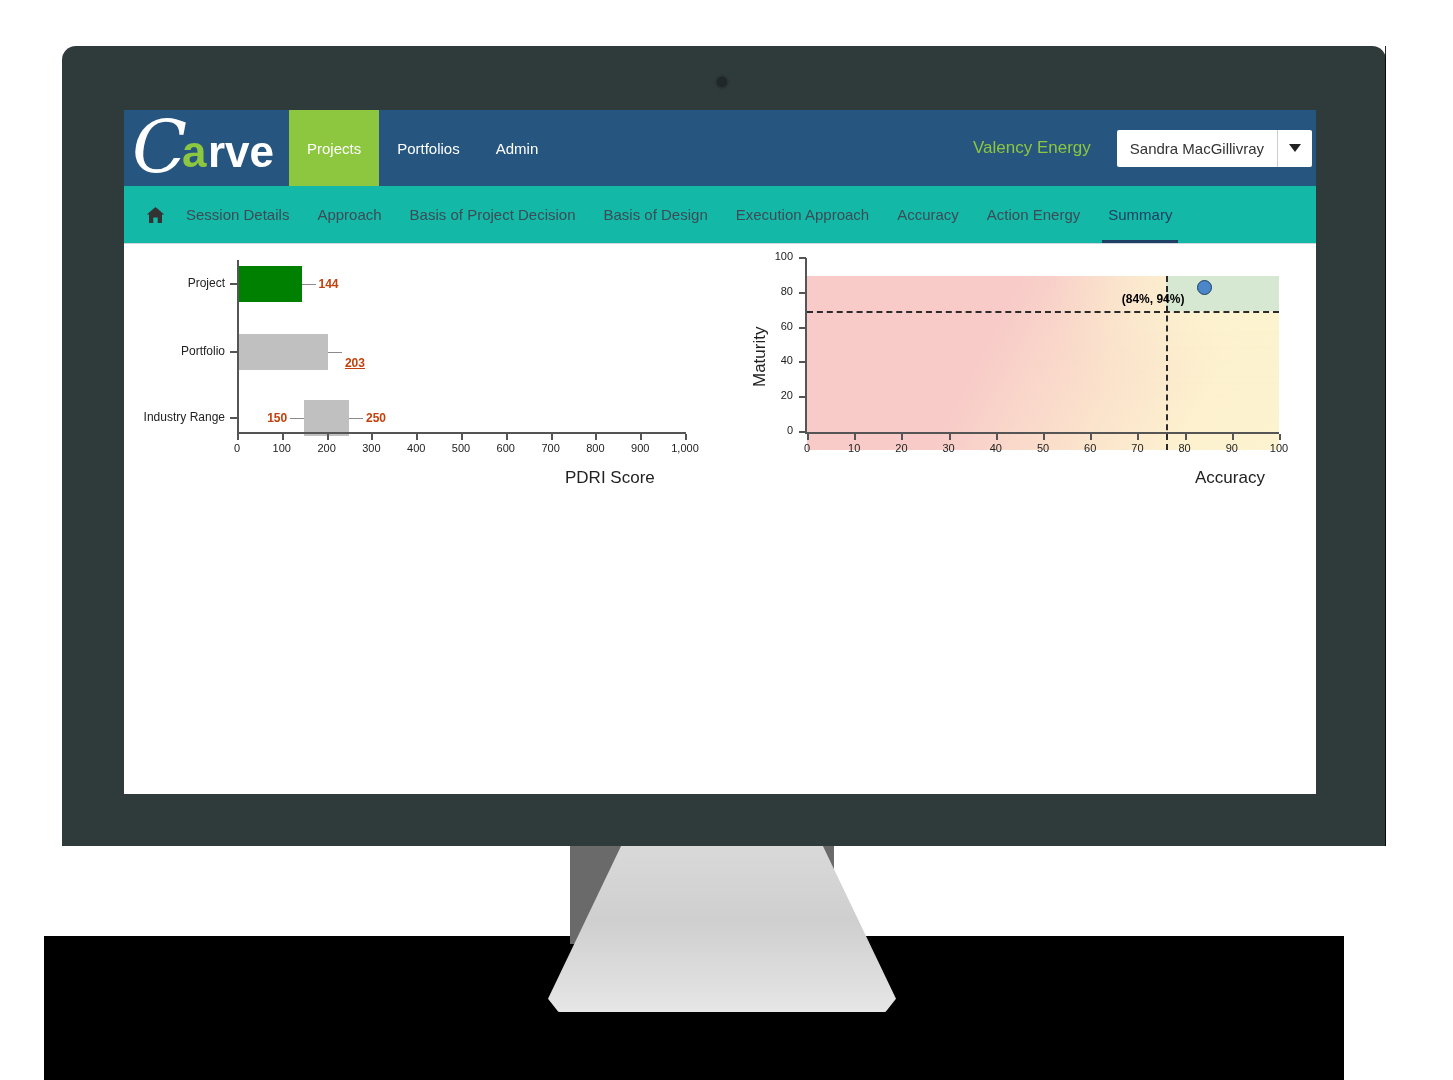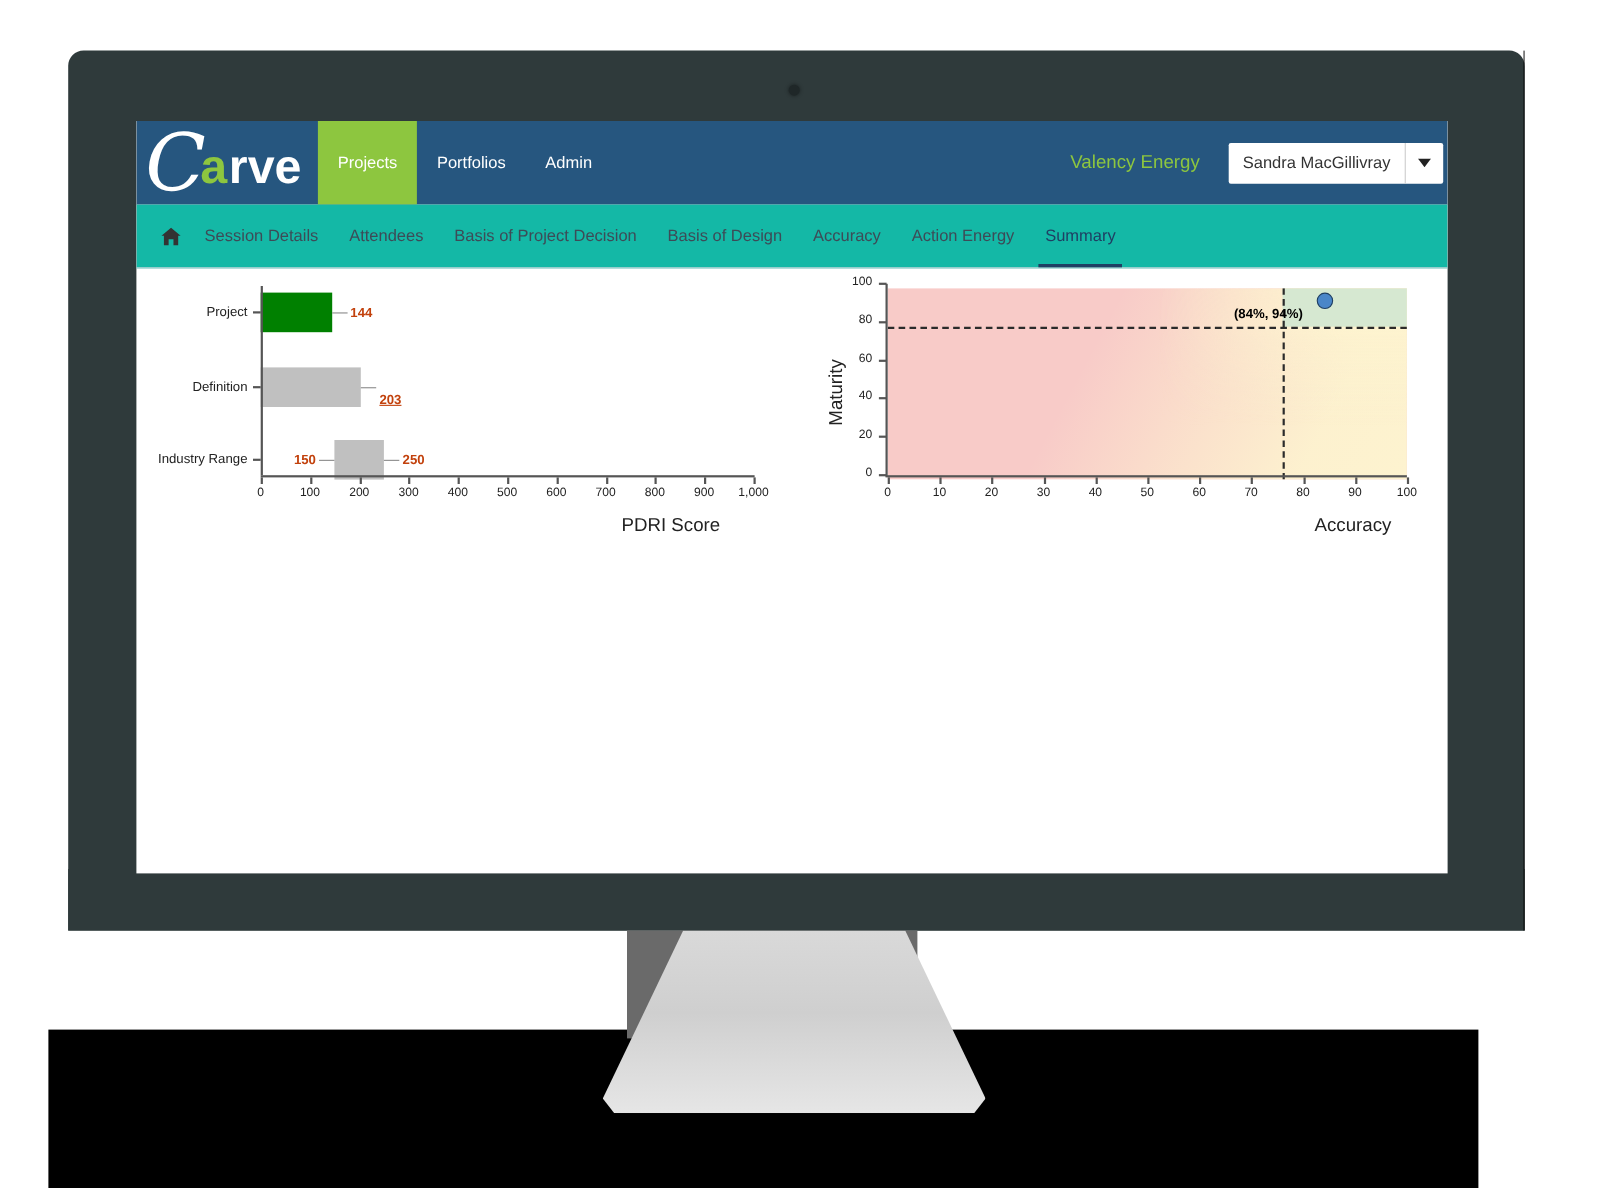--- a/index.html
+++ b/index.html
@@ -122,45 +122,48 @@
   <div id="tabbar">
     <div id="home-icon">
       <svg width="19" height="18" viewBox="0 0 19 18">
         <path d="M9.5 1 L0.8 8.4 L3 8.4 L3 17 L7.3 17 L7.3 11.6 L11.7 11.6 L11.7 17 L16 17 L16 8.4 L18.2 8.4 Z" fill="#333"></path>
       </svg>
     </div>
     <div class="tab-item">
         <span>Session Details</span>
       </div>
     <div class="tab-item">
-        <span>Attendees</span>
+        <span>Approach</span>
       </div>
     <div class="tab-item">
         <span>Basis of Project Decision</span>
       </div>
     <div class="tab-item">
         <span>Basis of Design</span>
+      </div>
+    <div class="tab-item">
+        <span>Execution Approach</span>
       </div>
     <div class="tab-item">
         <span>Accuracy</span>
       </div>
     <div class="tab-item">
         <span>Action Energy</span>
       </div>
     <div class="tab-item active">
         <span>Summary</span>
       </div>
   </div>
 
   <div id="charts">
 
     <div class="chart" id="bar-chart">
 
       <div class="cat-label" id="bc-cat-0" style="right: 499px; top: 32px;">Project</div>
-      <div class="cat-label" id="bc-cat-1" style="right: 499px; top: 100px;">Definition</div>
+      <div class="cat-label" id="bc-cat-1" style="right: 499px; top: 100px;">Portfolio</div>
       <div class="cat-label" id="bc-cat-2" style="right: 499px; top: 166px;">Industry Range</div>
 
       <div class="bar" id="bc-bar-0" style="left: 113px; top: 22px; width: 64.512px; height: 36px; background: rgb(0, 128, 0);"></div>
       <div class="bar" id="bc-bar-1" style="left: 113px; top: 90px; width: 90.944px; height: 36px; background: rgb(192, 192, 192);"></div>
       <div class="bar" id="bc-bar-2" style="left: 180.2px; top: 156px; width: 44.8px; height: 36px; background: rgb(192, 192, 192);"></div>
 
       <div class="leader" id="bc-lead-0" style="left: 177.512px; top: 40px; width: 14px;"></div>
       <div class="leader" id="bc-lead-1" style="left: 203.944px; top: 108px; width: 14px;"></div>
       <div class="leader" id="bc-lead-2lo" style="left: 166.2px; top: 174px; width: 14px;"></div>
       <div class="leader" id="bc-lead-2hi" style="left: 225px; top: 174px; width: 14px;"></div>
@@ -202,21 +205,21 @@
           <div class="tick-mark" style="left: 106px; top: 173px; width: 7px; height: 2px;"></div>
         </div>
 
       <div class="axis-title" id="bc-xtitle" style="left: 441px; top: 224px;">PDRI Score</div>
     </div>
 
     <div class="chart" id="scatter-chart">
       <div class="vlabel" id="sc-ytitle" style="left: 26px; top: 143px;">Maturity</div>
       <div class="axis-title" id="sc-xtitle" style="left: 471px; top: 224px;">Accuracy</div>
 
-      <div id="heat-plot" style="left: 83px; top: 18px; width: 472px; height: 174px;">
+      <div id="heat-plot" style="left: 83px; top: 32px; width: 472px; height: 174px;">
         <div class="heat-layer" id="heat-base" style="background: rgb(248, 203, 200);"></div>
         <div class="heat-layer" id="heat-diag" style="background: linear-gradient(118deg, rgba(253, 243, 207, 0) 38%, rgba(253, 243, 207, 0.55) 62%, rgba(253, 243, 207, 0.95) 82%, rgb(253, 243, 207) 100%);"></div>
         <div class="heat-layer" id="heat-vert" style="background: linear-gradient(rgba(253, 243, 207, 0.95) 0%, rgba(253, 243, 207, 0.85) 22%, rgba(253, 243, 207, 0.25) 52%, rgba(253, 243, 207, 0) 72%); mask-image: linear-gradient(90deg, rgba(0, 0, 0, 0) 52%, rgb(0, 0, 0) 88%);"></div>
         <div class="heat-layer" id="heat-green" style="inset: 0px 0px 139.2px 358.72px; background: rgb(214, 232, 209);"></div>
         <div class="dash-h" id="sc-dash-h" style="left: 0px; width: 472px; top: 34.8px;"></div>
         <div class="dash-v" id="sc-dash-v" style="top: 0px; height: 174px; left: 358.72px;"></div>
         <div id="scatter-point" style="left: 389.98px; top: 3.94px; background: rgb(74, 134, 200);"></div>
         <div id="scatter-point-label" style="left: 314.72px; top: 15.8px;">(84%, 94%)</div>
       </div>
 

